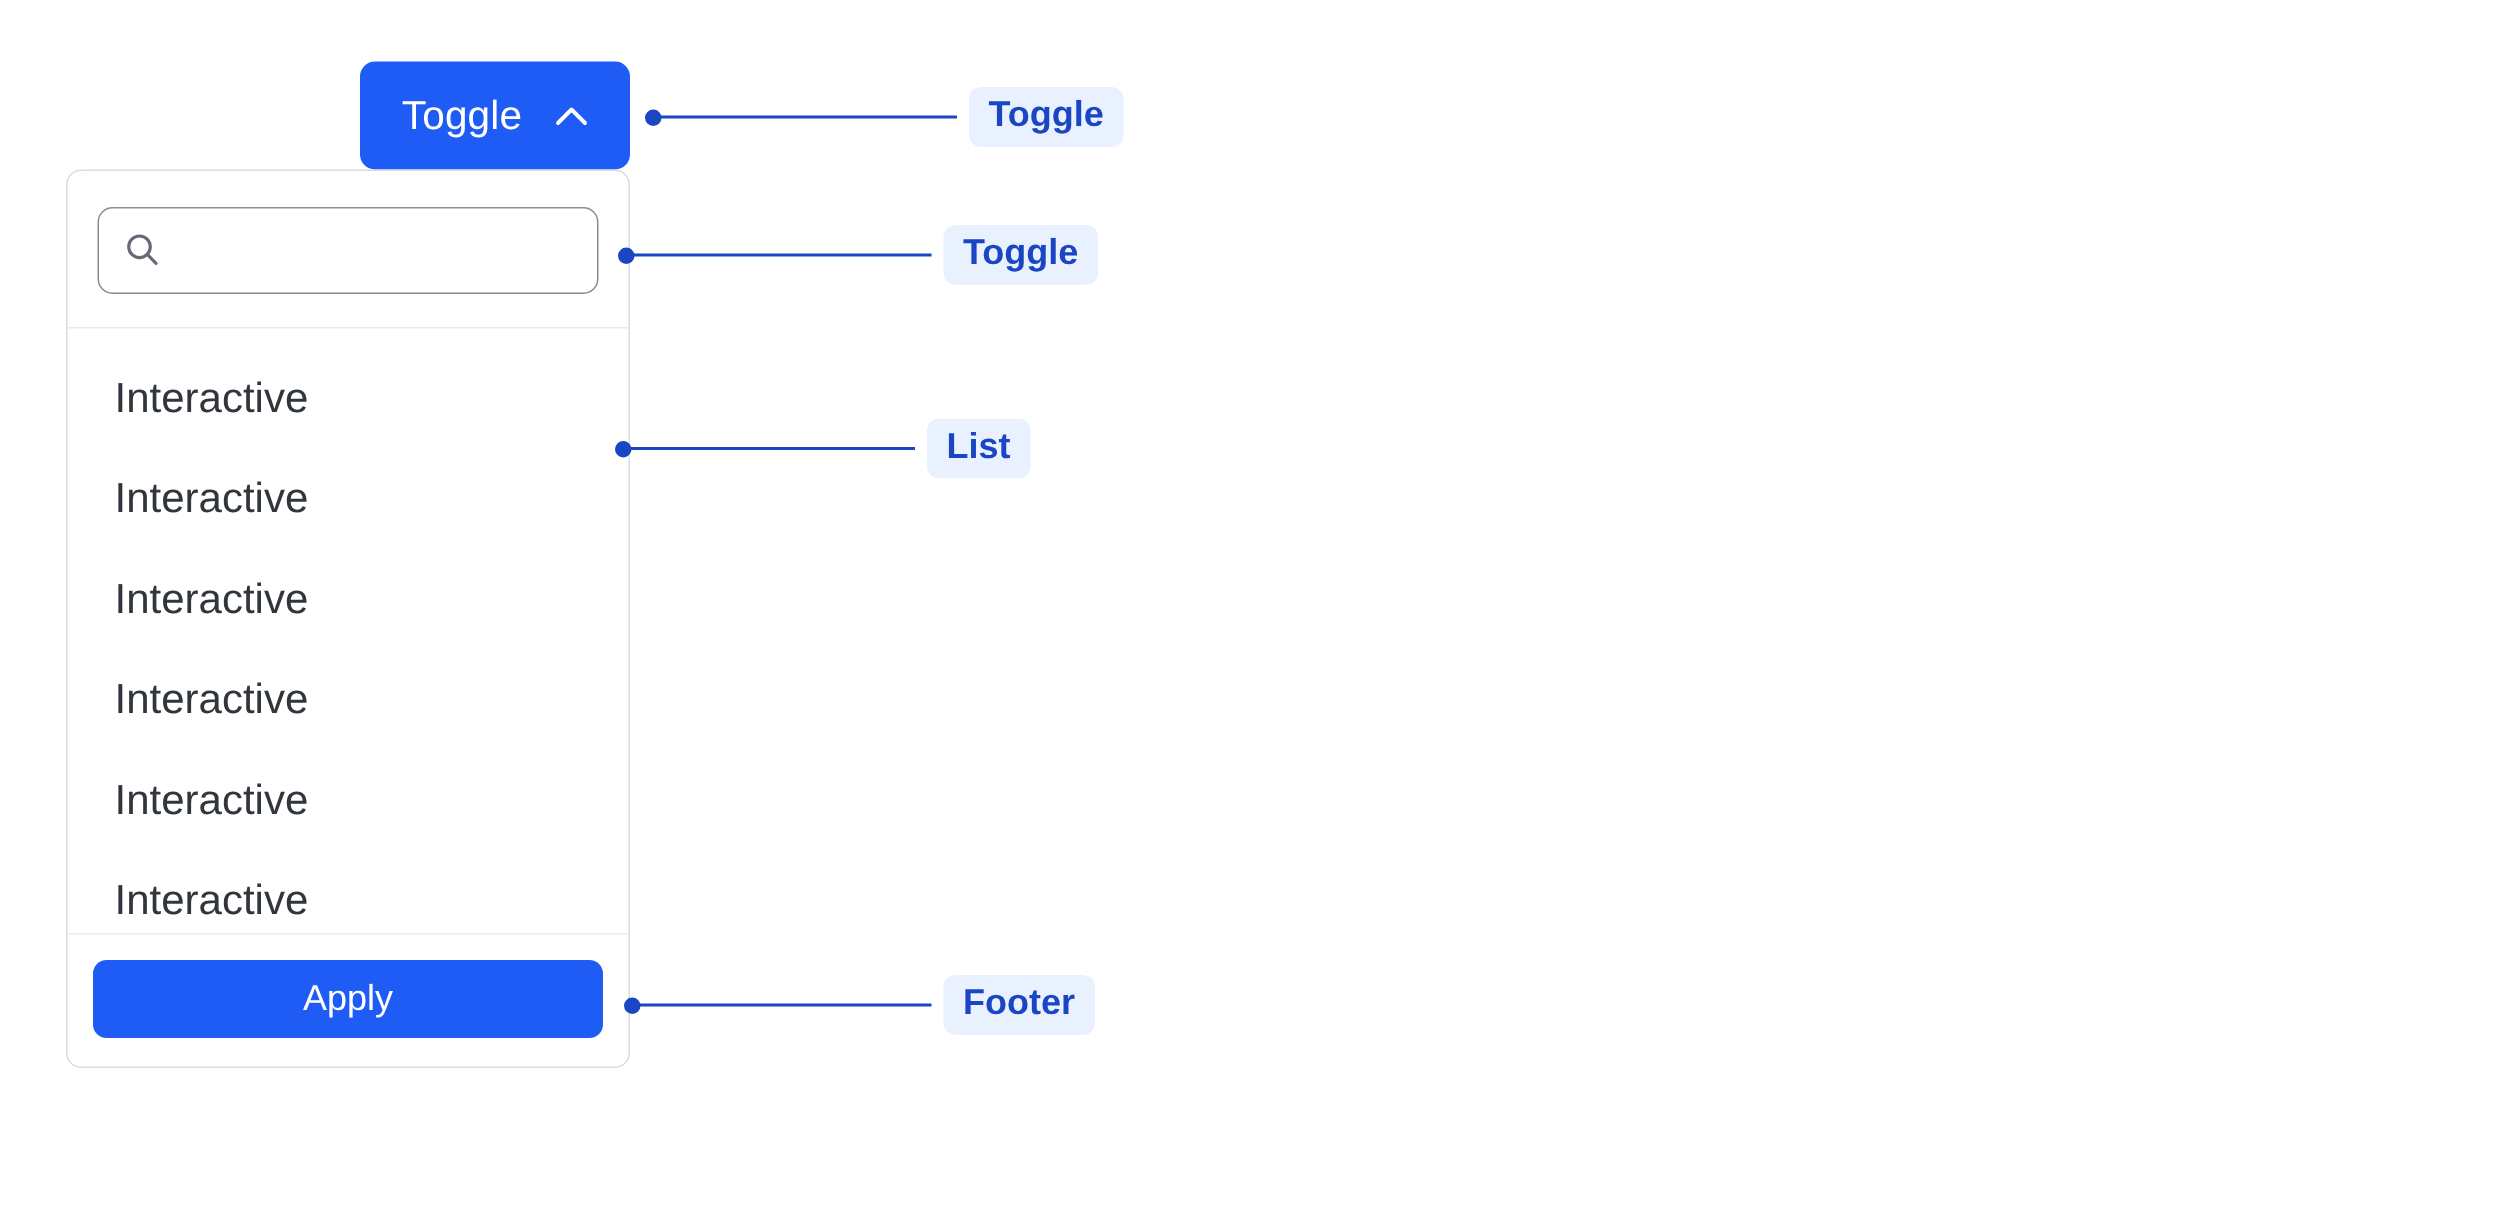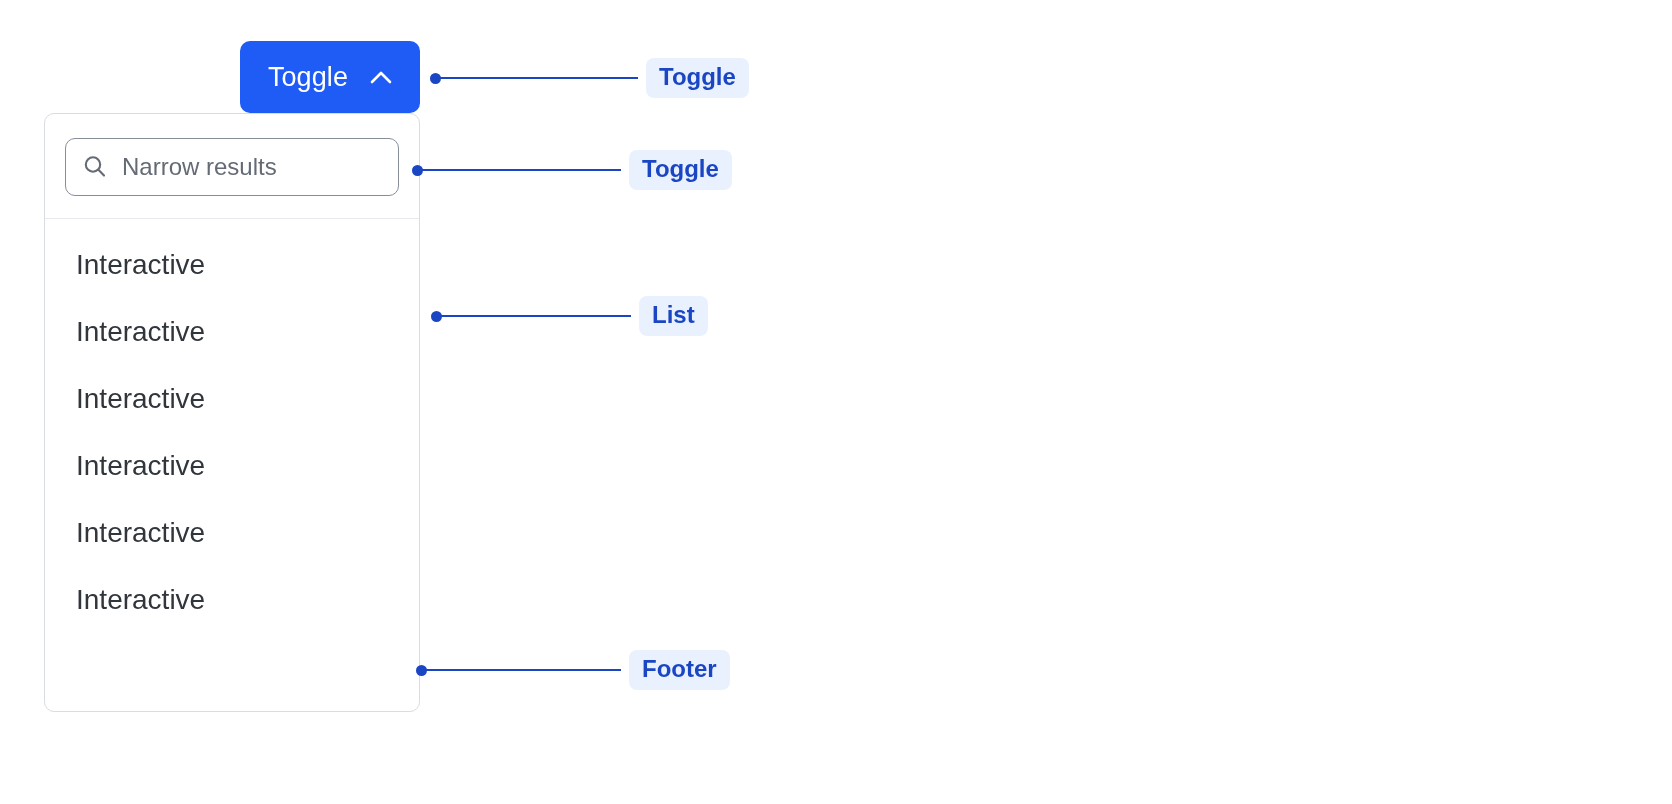--- a/index.html
+++ b/index.html
@@ -160,21 +160,21 @@
     font-weight: 700;
     border-radius: 8px;
     padding: 7px 13px 9px 13px;
     white-space: nowrap;
     line-height: 1;
     margin-left: 8px;
   }
 
   #anno-toggle { left: 430px; top: 69px; }
   #anno-header { left: 412px; top: 161px; }
-  #anno-list   { left: 431px; top: 290px; margin-top: 17px; }
+  #anno-list   { left: 410px; top: 290px; }
   #anno-footer { left: 416px; top: 661px; }
 </style>
 </head>
 <body>
 
 <div id="stage">
 
   <button class="toggle-button">
     <span class="toggle-button-label">Toggle</span>
     <span>
@@ -187,33 +187,35 @@
   <div class="dropdown-panel">
 
     <div class="panel-header">
       <div class="search-field">
         <span>
           <svg class="search-icon" viewBox="0 0 26 26" fill="none" aria-hidden="true">
             <circle cx="11" cy="10.5" r="7.2" stroke="#646b75" stroke-width="2.1"></circle>
             <path d="M16.4 15.8 L22 21.6" stroke="#646b75" stroke-width="2.1" stroke-linecap="round"></path>
           </svg>
         </span>
-        <input class="search-input" type="text" placeholder="Narrow results" style="">
       </div>
     </div>
 
     <div class="panel-list">
       <div class="list-item">Interactive</div>
       <div class="list-item">Interactive</div>
       <div class="list-item">Interactive</div>
       <div class="list-item">Interactive</div>
       <div class="list-item">Interactive</div>
       <div class="list-item">Interactive</div>
     </div>
 
+    <div class="panel-footer">
+      <button class="apply-button">Apply</button>
+    </div>
 
   </div>
 
   <div class="annotation" id="anno-toggle">
     <span class="anno-dot"></span>
     <span class="anno-line" style="width:198px"></span>
     <span class="anno-badge">Toggle</span>
   </div>
 
   <div class="annotation" id="anno-header">

